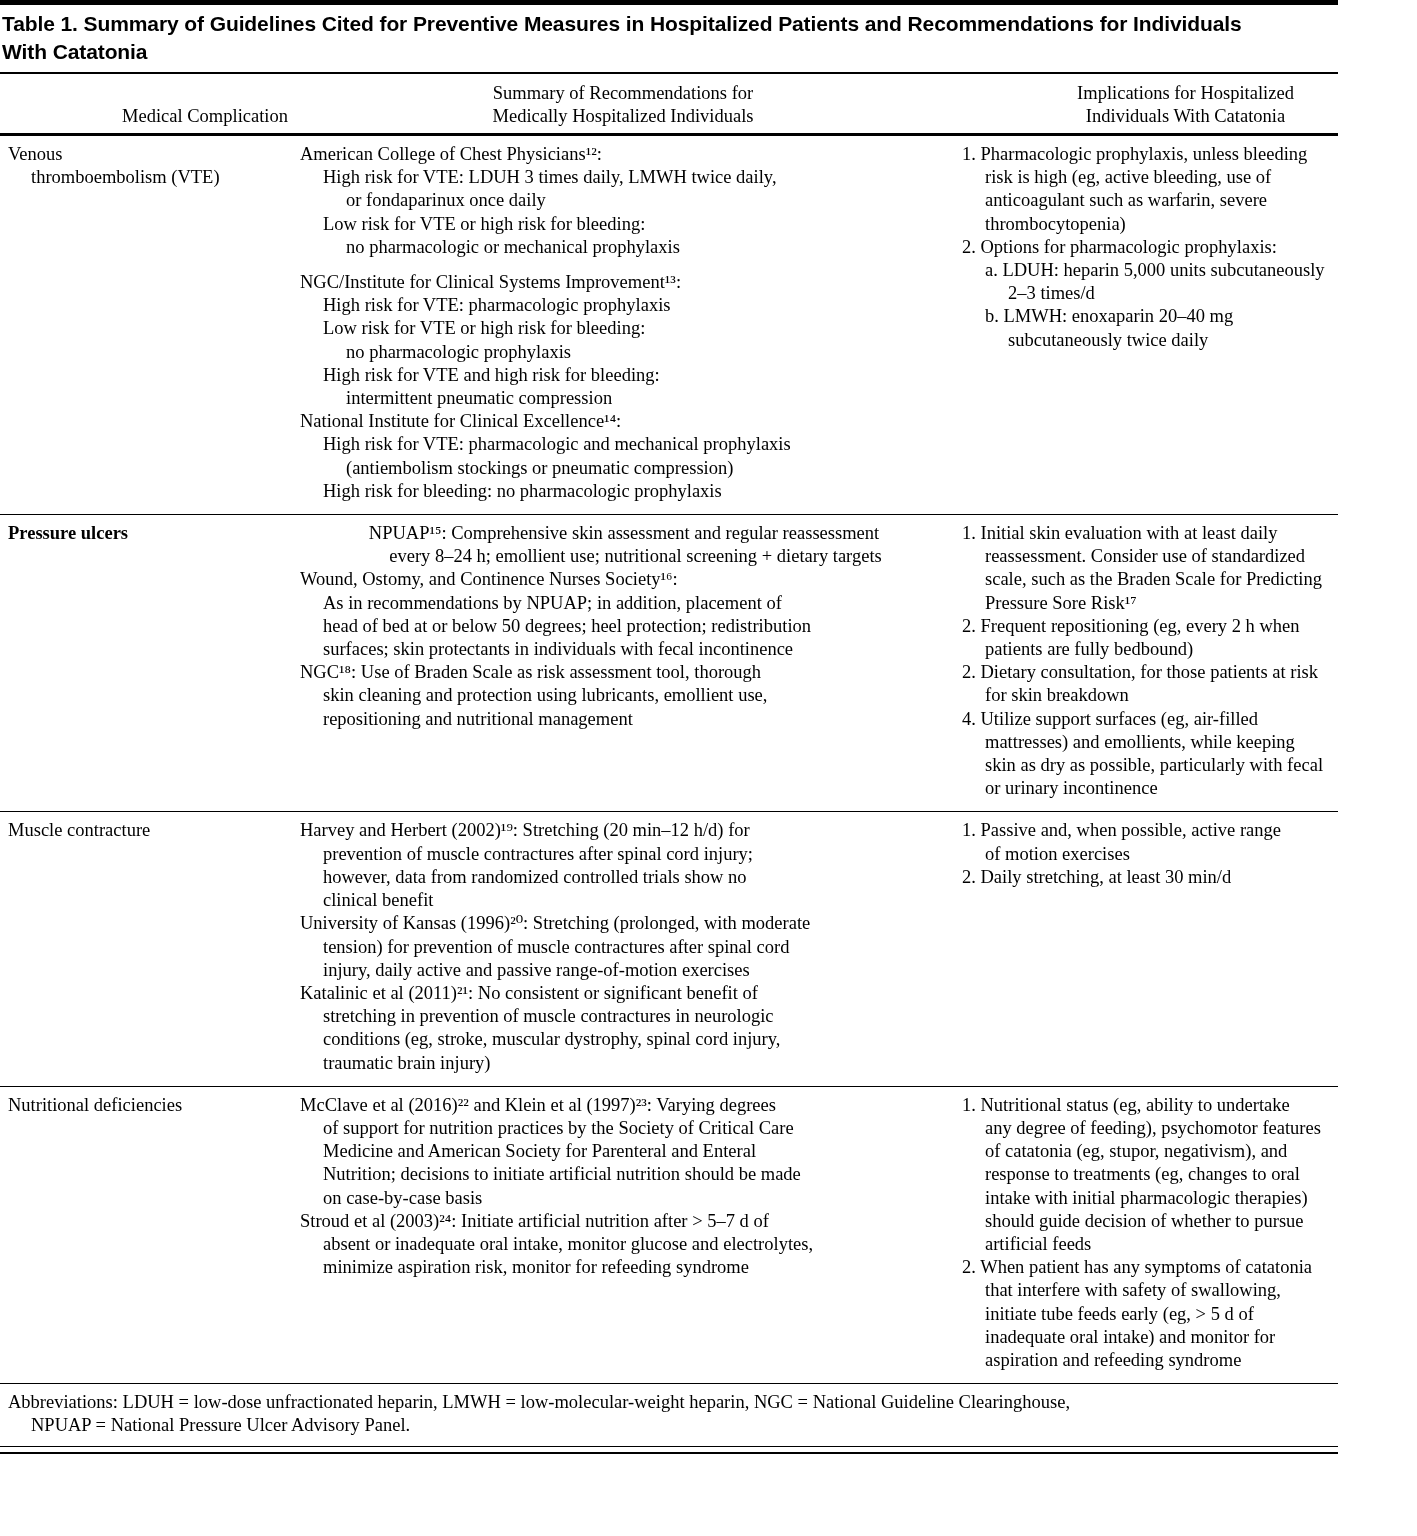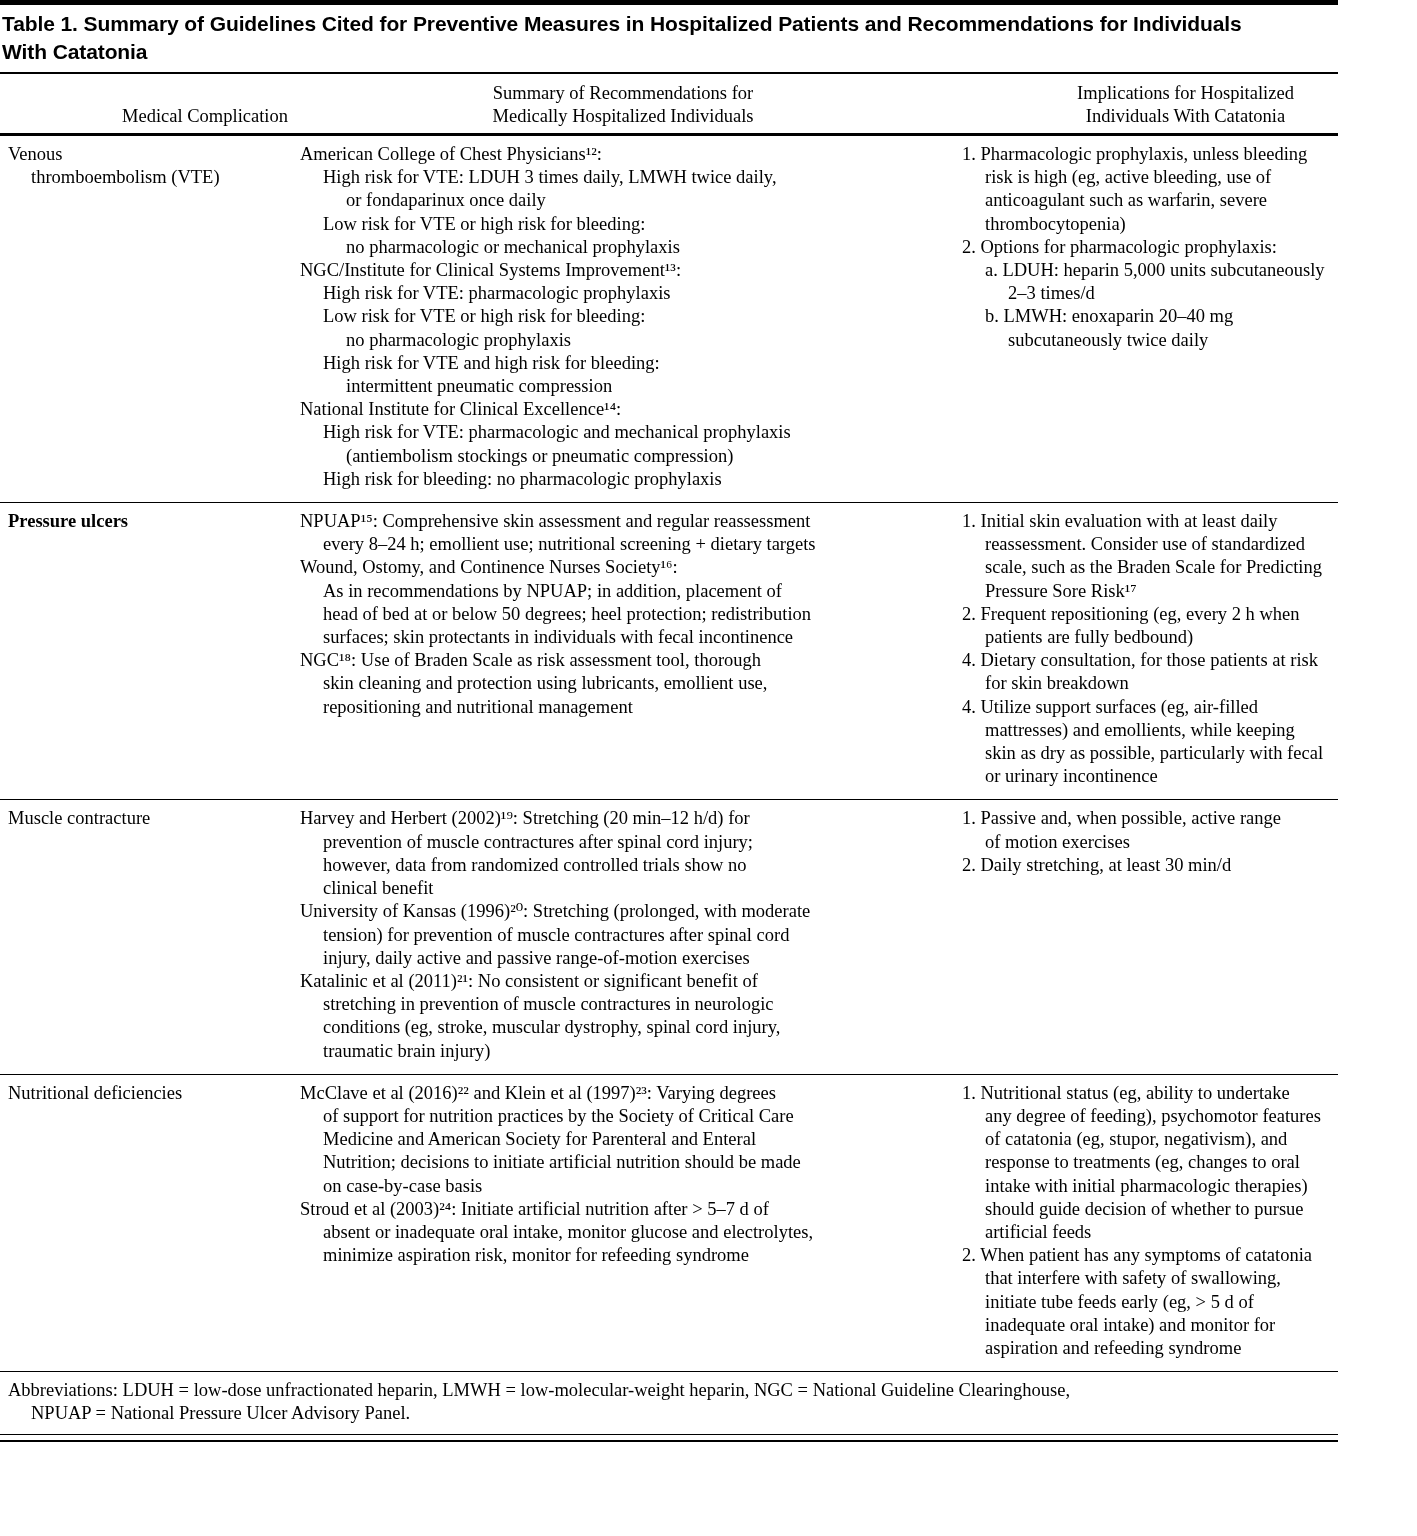--- a/index.html
+++ b/index.html
@@ -63,21 +63,21 @@
         <div class="cell">
           <div class="para" style="padding-left: 23px; text-indent: -23px;">Venous
 thromboembolism (VTE)</div>
         </div>
         <div class="cell">
           <div class="para" style="padding-left: 23px; text-indent: -23px;">American College of Chest Physicians¹²:</div>
           <div class="para" style="padding-left: 46px; text-indent: -23px;">High risk for VTE: LDUH 3 times daily, LMWH twice daily,
 or fondaparinux once daily</div>
           <div class="para" style="padding-left: 46px; text-indent: -23px;">Low risk for VTE or high risk for bleeding:
 no pharmacologic or mechanical prophylaxis</div>
-          <div class="para" style="padding-left: 23px; text-indent: -23px;">NGC/Institute for Clinical Systems Improvement¹³:</div>
+          <div class="para" style="padding-left: 23px; text-indent: -23px; margin-top: 12px;">NGC/Institute for Clinical Systems Improvement¹³:</div>
           <div class="para" style="padding-left: 46px; text-indent: -23px;">High risk for VTE: pharmacologic prophylaxis</div>
           <div class="para" style="padding-left: 46px; text-indent: -23px;">Low risk for VTE or high risk for bleeding:
 no pharmacologic prophylaxis</div>
           <div class="para" style="padding-left: 46px; text-indent: -23px;">High risk for VTE and high risk for bleeding:
 intermittent pneumatic compression</div>
           <div class="para" style="padding-left: 23px; text-indent: -23px;">National Institute for Clinical Excellence¹⁴:</div>
           <div class="para" style="padding-left: 46px; text-indent: -23px;">High risk for VTE: pharmacologic and mechanical prophylaxis
 (antiembolism stockings or pneumatic compression)</div>
           <div class="para" style="padding-left: 46px; text-indent: -23px;">High risk for bleeding: no pharmacologic prophylaxis</div>
         </div>
@@ -91,38 +91,38 @@
 2–3 times/d</div>
           <div class="para" style="padding-left: 46px; text-indent: -23px;">b. LMWH: enoxaparin 20–40 mg
 subcutaneously twice daily</div>
         </div>
       </div>
       <div class="row trow">
         <div class="cell">
           <div class="para" style="padding-left: 23px; text-indent: -23px; font-weight: bold;">Pressure ulcers</div>
         </div>
         <div class="cell">
-          <div class="para" style="padding-left: 23px; text-indent: -23px;">NPUAP¹⁵: Comprehensive skin assessment and regular reassessment
+          <div class="para" style="padding-left: 23px; text-indent: -23px; text-align: center;">NPUAP¹⁵: Comprehensive skin assessment and regular reassessment
 every 8–24 h; emollient use; nutritional screening + dietary targets</div>
           <div class="para" style="padding-left: 23px; text-indent: -23px;">Wound, Ostomy, and Continence Nurses Society¹⁶:</div>
           <div class="para" style="padding-left: 23px; text-indent: 0px;">As in recommendations by NPUAP; in addition, placement of
 head of bed at or below 50 degrees; heel protection; redistribution
 surfaces; skin protectants in individuals with fecal incontinence</div>
           <div class="para" style="padding-left: 23px; text-indent: -23px;">NGC¹⁸: Use of Braden Scale as risk assessment tool, thorough
 skin cleaning and protection using lubricants, emollient use,
 repositioning and nutritional management</div>
         </div>
         <div class="cell">
           <div class="para" style="padding-left: 23px; text-indent: -23px;">1. Initial skin evaluation with at least daily
 reassessment. Consider use of standardized
 scale, such as the Braden Scale for Predicting
 Pressure Sore Risk¹⁷</div>
           <div class="para" style="padding-left: 23px; text-indent: -23px;">2. Frequent repositioning (eg, every 2 h when
 patients are fully bedbound)</div>
-          <div class="para" style="padding-left: 23px; text-indent: -23px;">4. Dietary consultation, for those patients at risk
+          <div class="para" style="padding-left: 23px; text-indent: -23px;">2. Dietary consultation, for those patients at risk
 for skin breakdown</div>
           <div class="para" style="padding-left: 23px; text-indent: -23px;">4. Utilize support surfaces (eg, air-filled
 mattresses) and emollients, while keeping
 skin as dry as possible, particularly with fecal
 or urinary incontinence</div>
         </div>
       </div>
       <div class="row trow">
         <div class="cell">
           <div class="para" style="padding-left: 23px; text-indent: -23px;">Muscle contracture</div>

